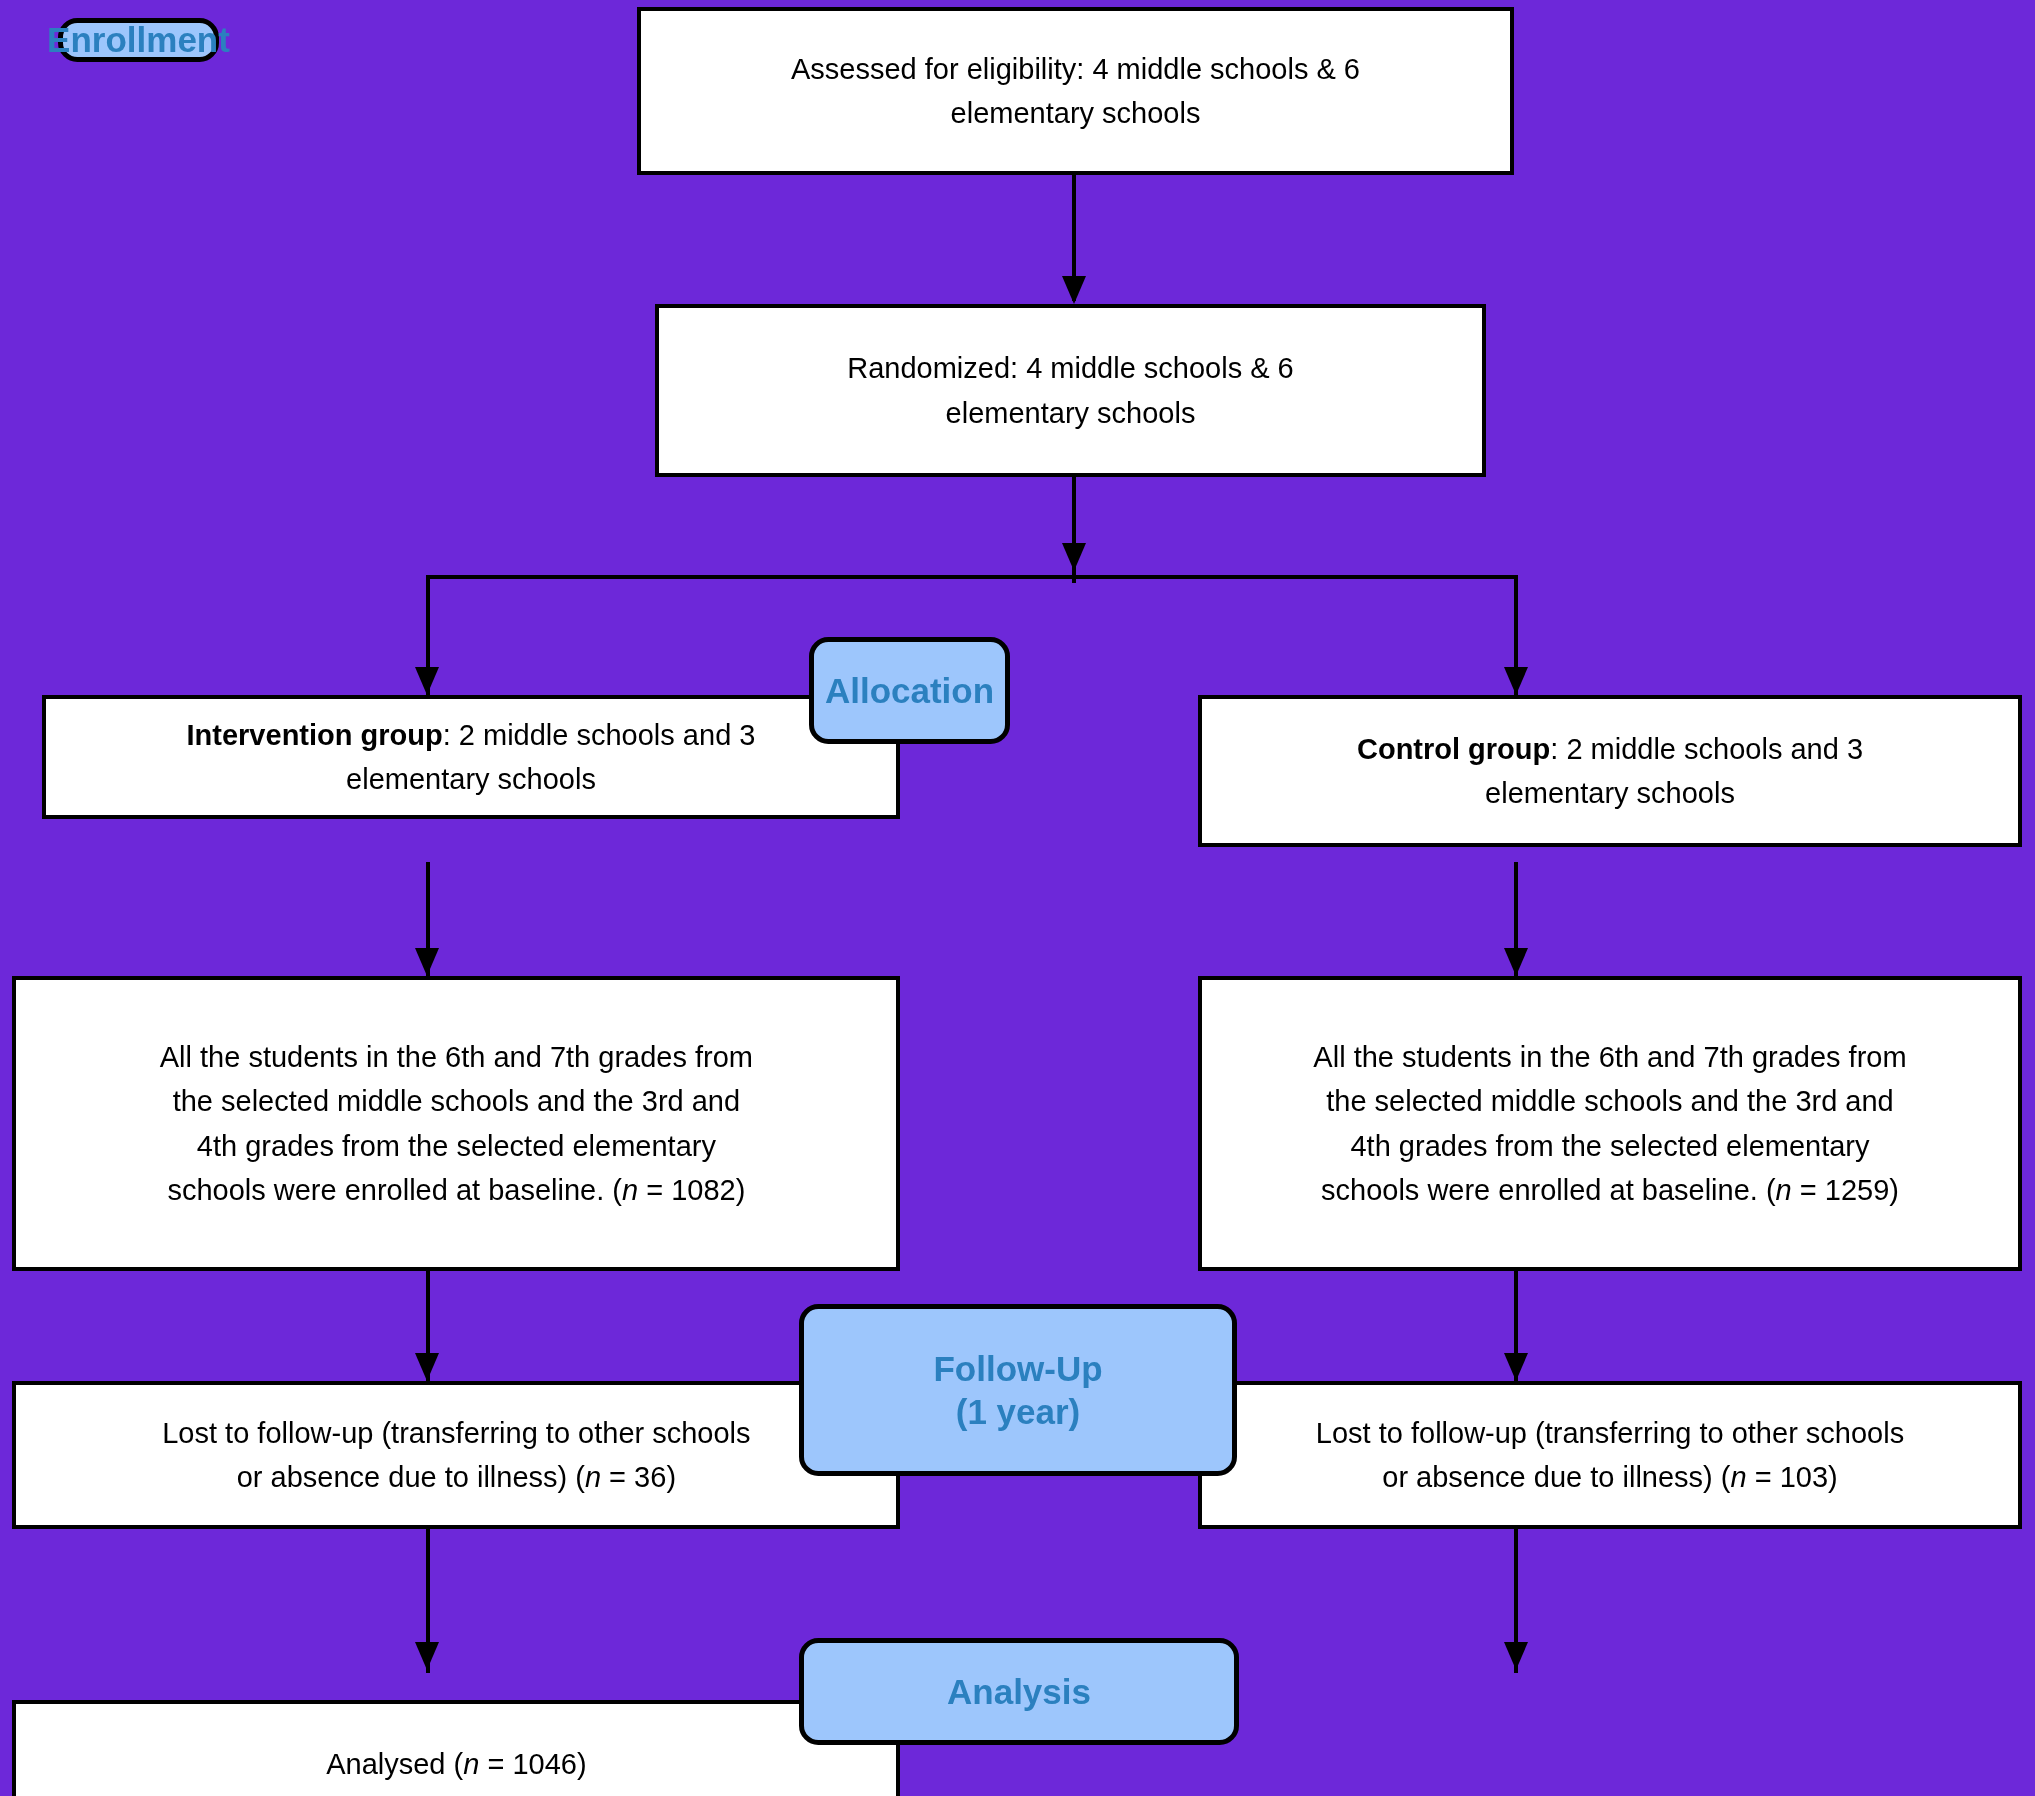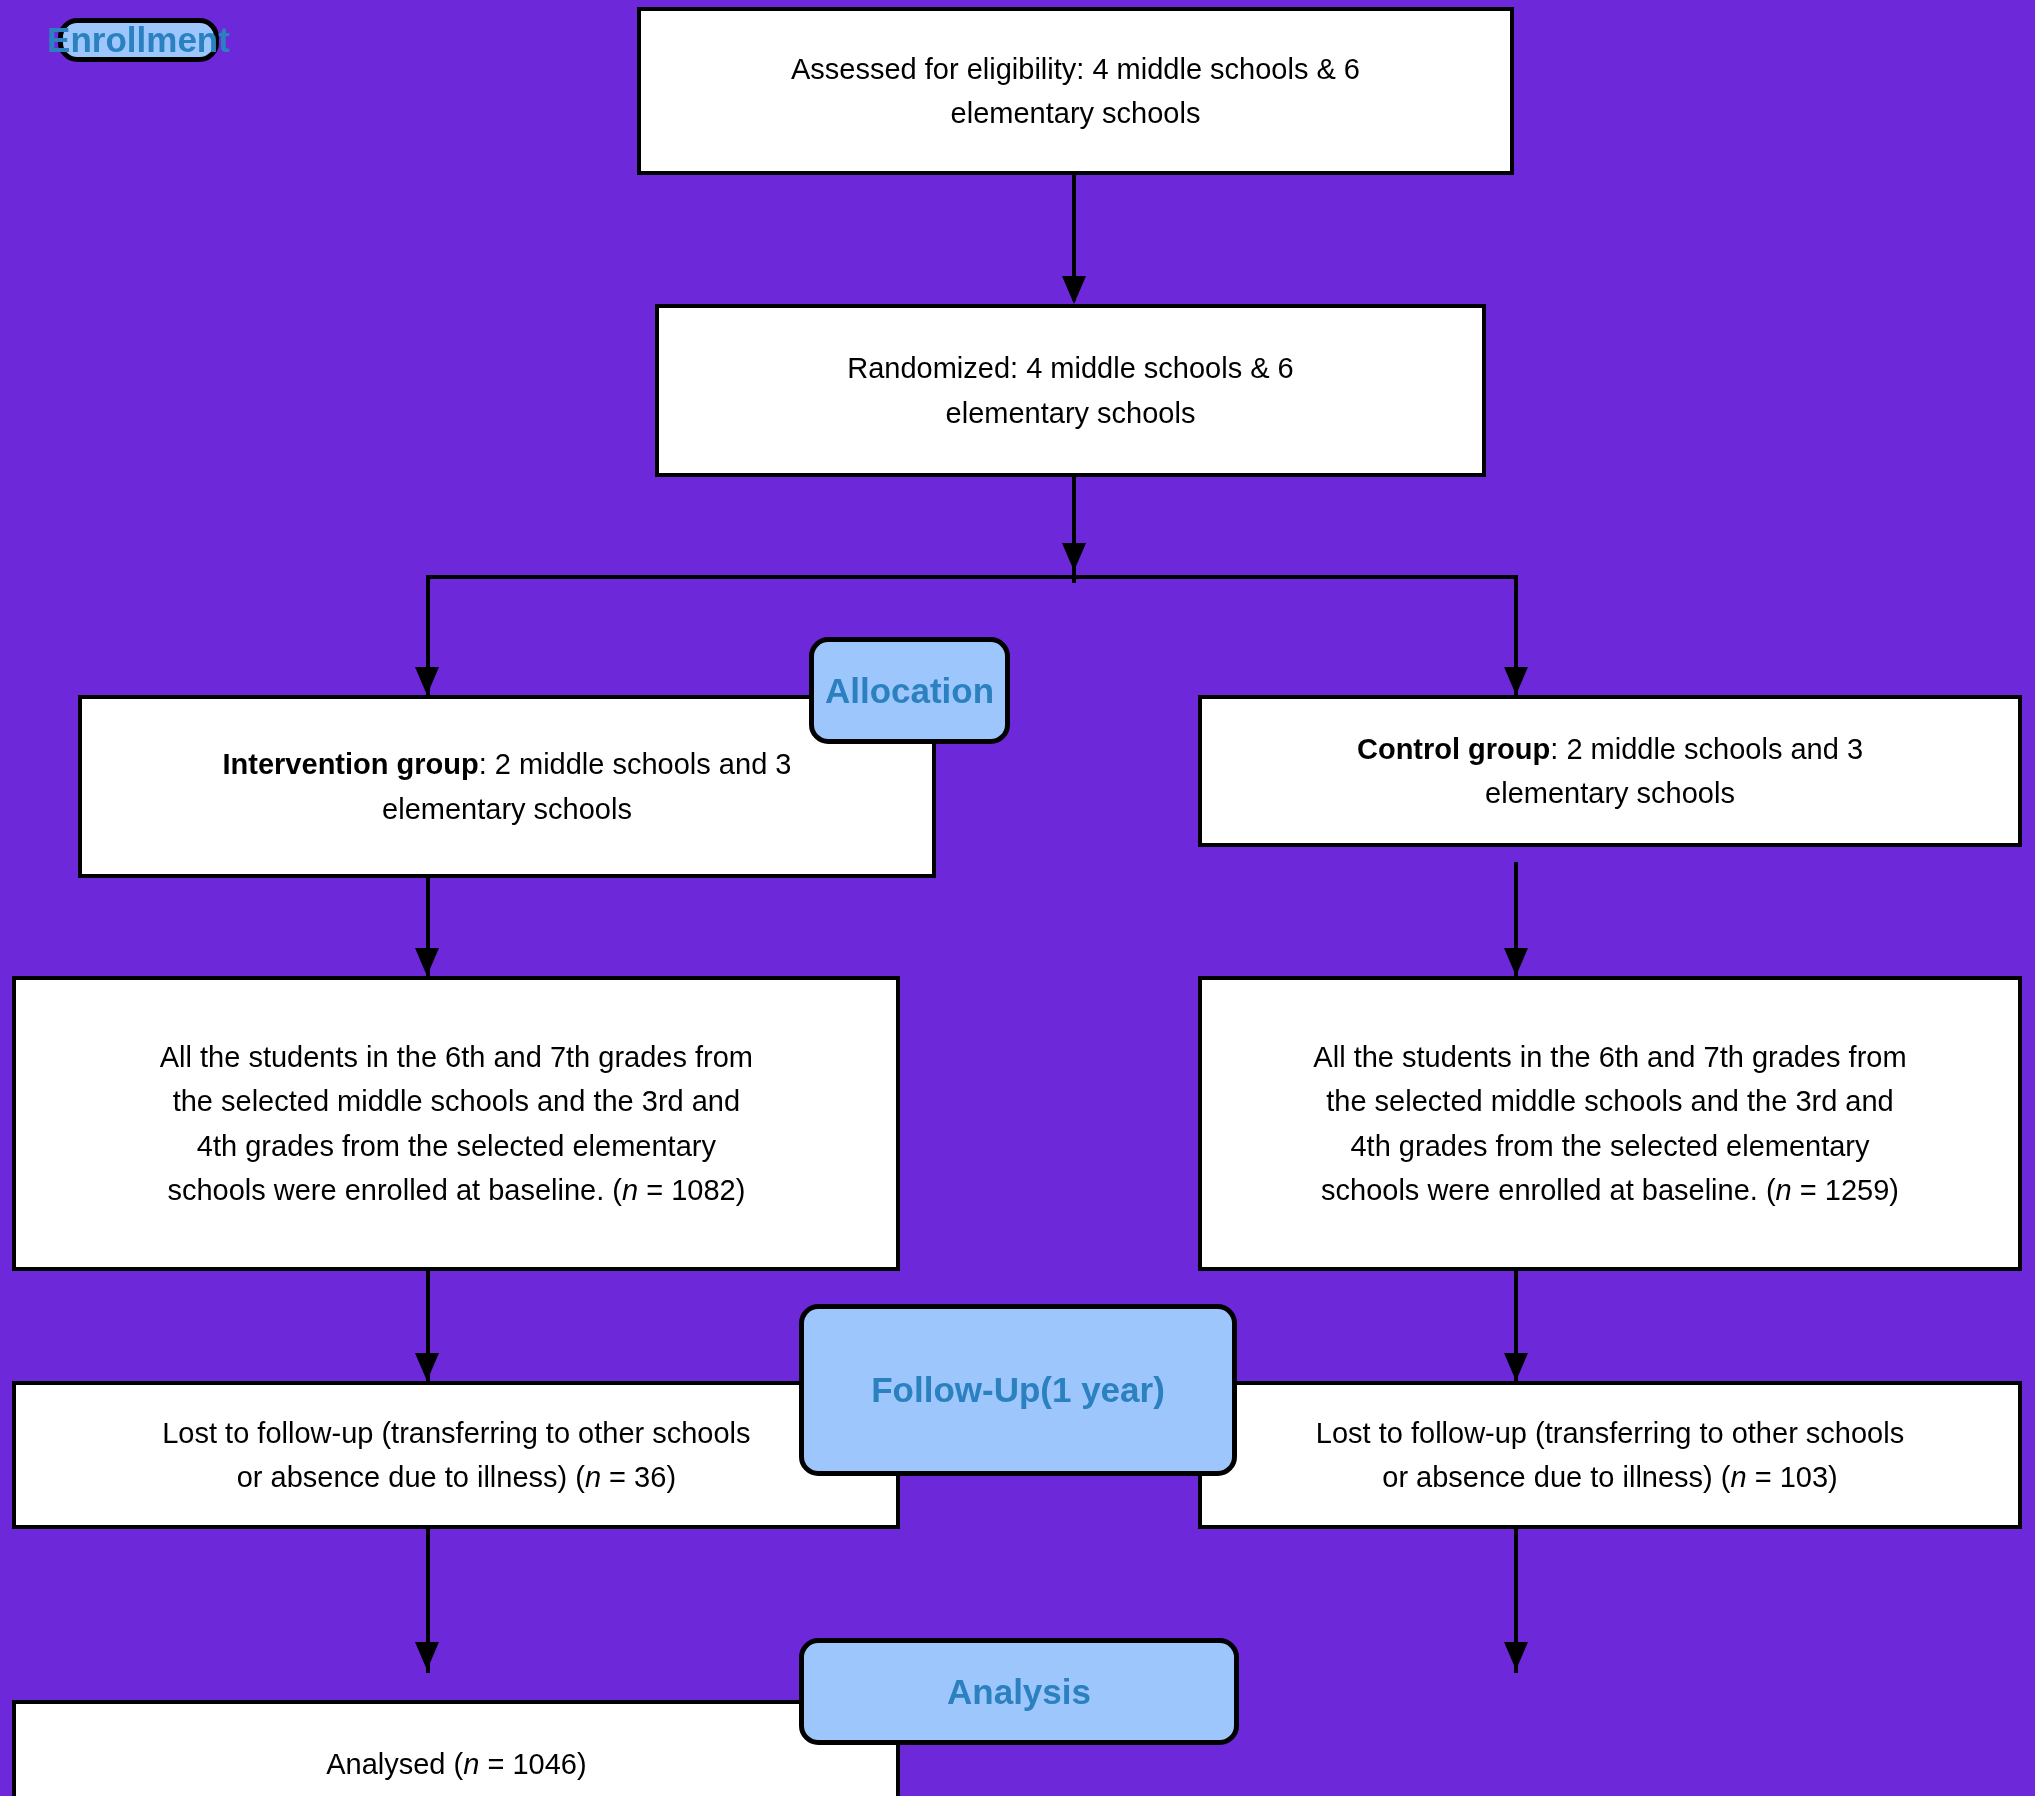--- a/index.html
+++ b/index.html
@@ -84,21 +84,21 @@
 <div id="stage">
 
   <div class="badge" style="left:58px; top:17.5px; width:161px; height:44px;">
     <span>Enrollment</span>
   </div>
 
   <div class="badge" style="left:809px; top:637px; width:201px; height:107px;">
     <span>Allocation</span>
   </div>
 
-  <div class="badge" style="left:799px; top:1304px; width:438px; height:172px; flex-direction:row;">
+  <div class="badge" style="left:799px; top:1304px; width:438px; height:172px; flex-direction:column;">
     <span>Follow-Up</span>
     <span>(1 year)</span>
   </div>
 
   <div class="badge" style="left:799px; top:1638px; width:440px; height:107px;">
     <span>Analysis</span>
   </div>
 
   <div class="vline" style="left:1072px; top:173px; height:128px;"></div>
   <div class="arrowhead" style="left:1062px; top:276px;"></div>
@@ -139,21 +139,21 @@
     </span>
   </div>
 
   <div class="box" style="left:655px; top:304px; width:831px; height:173px;">
     <span class="inner">
       <span>Randomized: 4 middle schools &amp; 6</span><br>
       <span>elementary schools</span>
     </span>
   </div>
 
-  <div class="box" style="left:42px; top:695px; width:858px; height:183px;margin-left:36px;">
+  <div class="box" style="left:42px; top:695px; width:858px; height:124px;">
     <span class="inner">
       <span class="bold">Intervention group</span><span>: 2 middle schools and 3</span><br>
       <span>elementary schools</span>
     </span>
   </div>
 
   <div class="box" style="left:1198px; top:695px; width:824px; height:152px;">
     <span class="inner">
       <span class="bold">Control group</span><span>: 2 middle schools and 3</span><br>
       <span>elementary schools</span>

